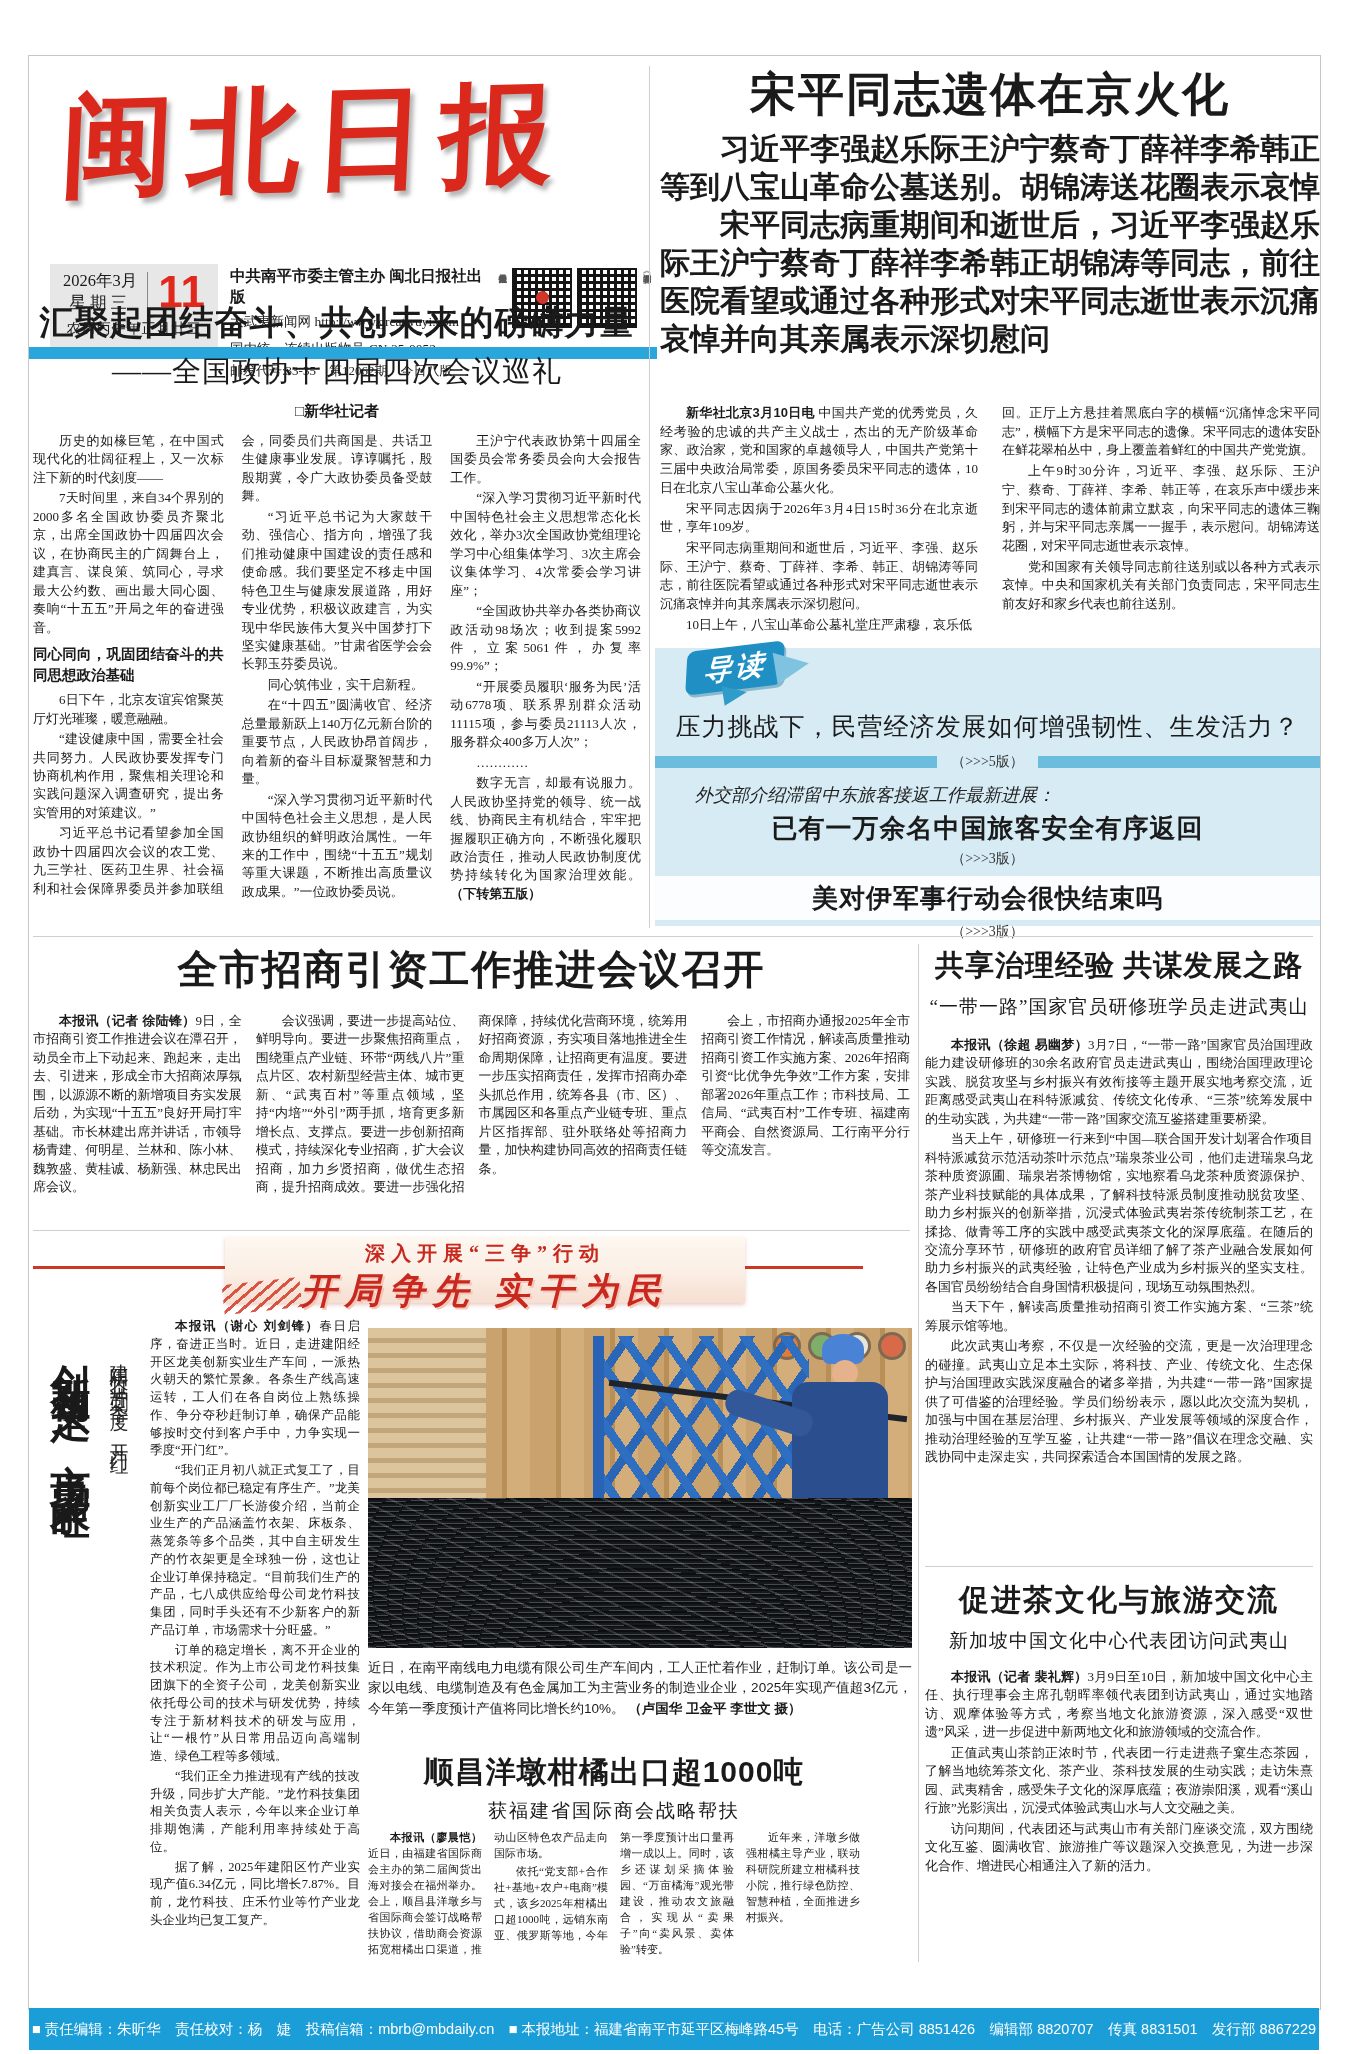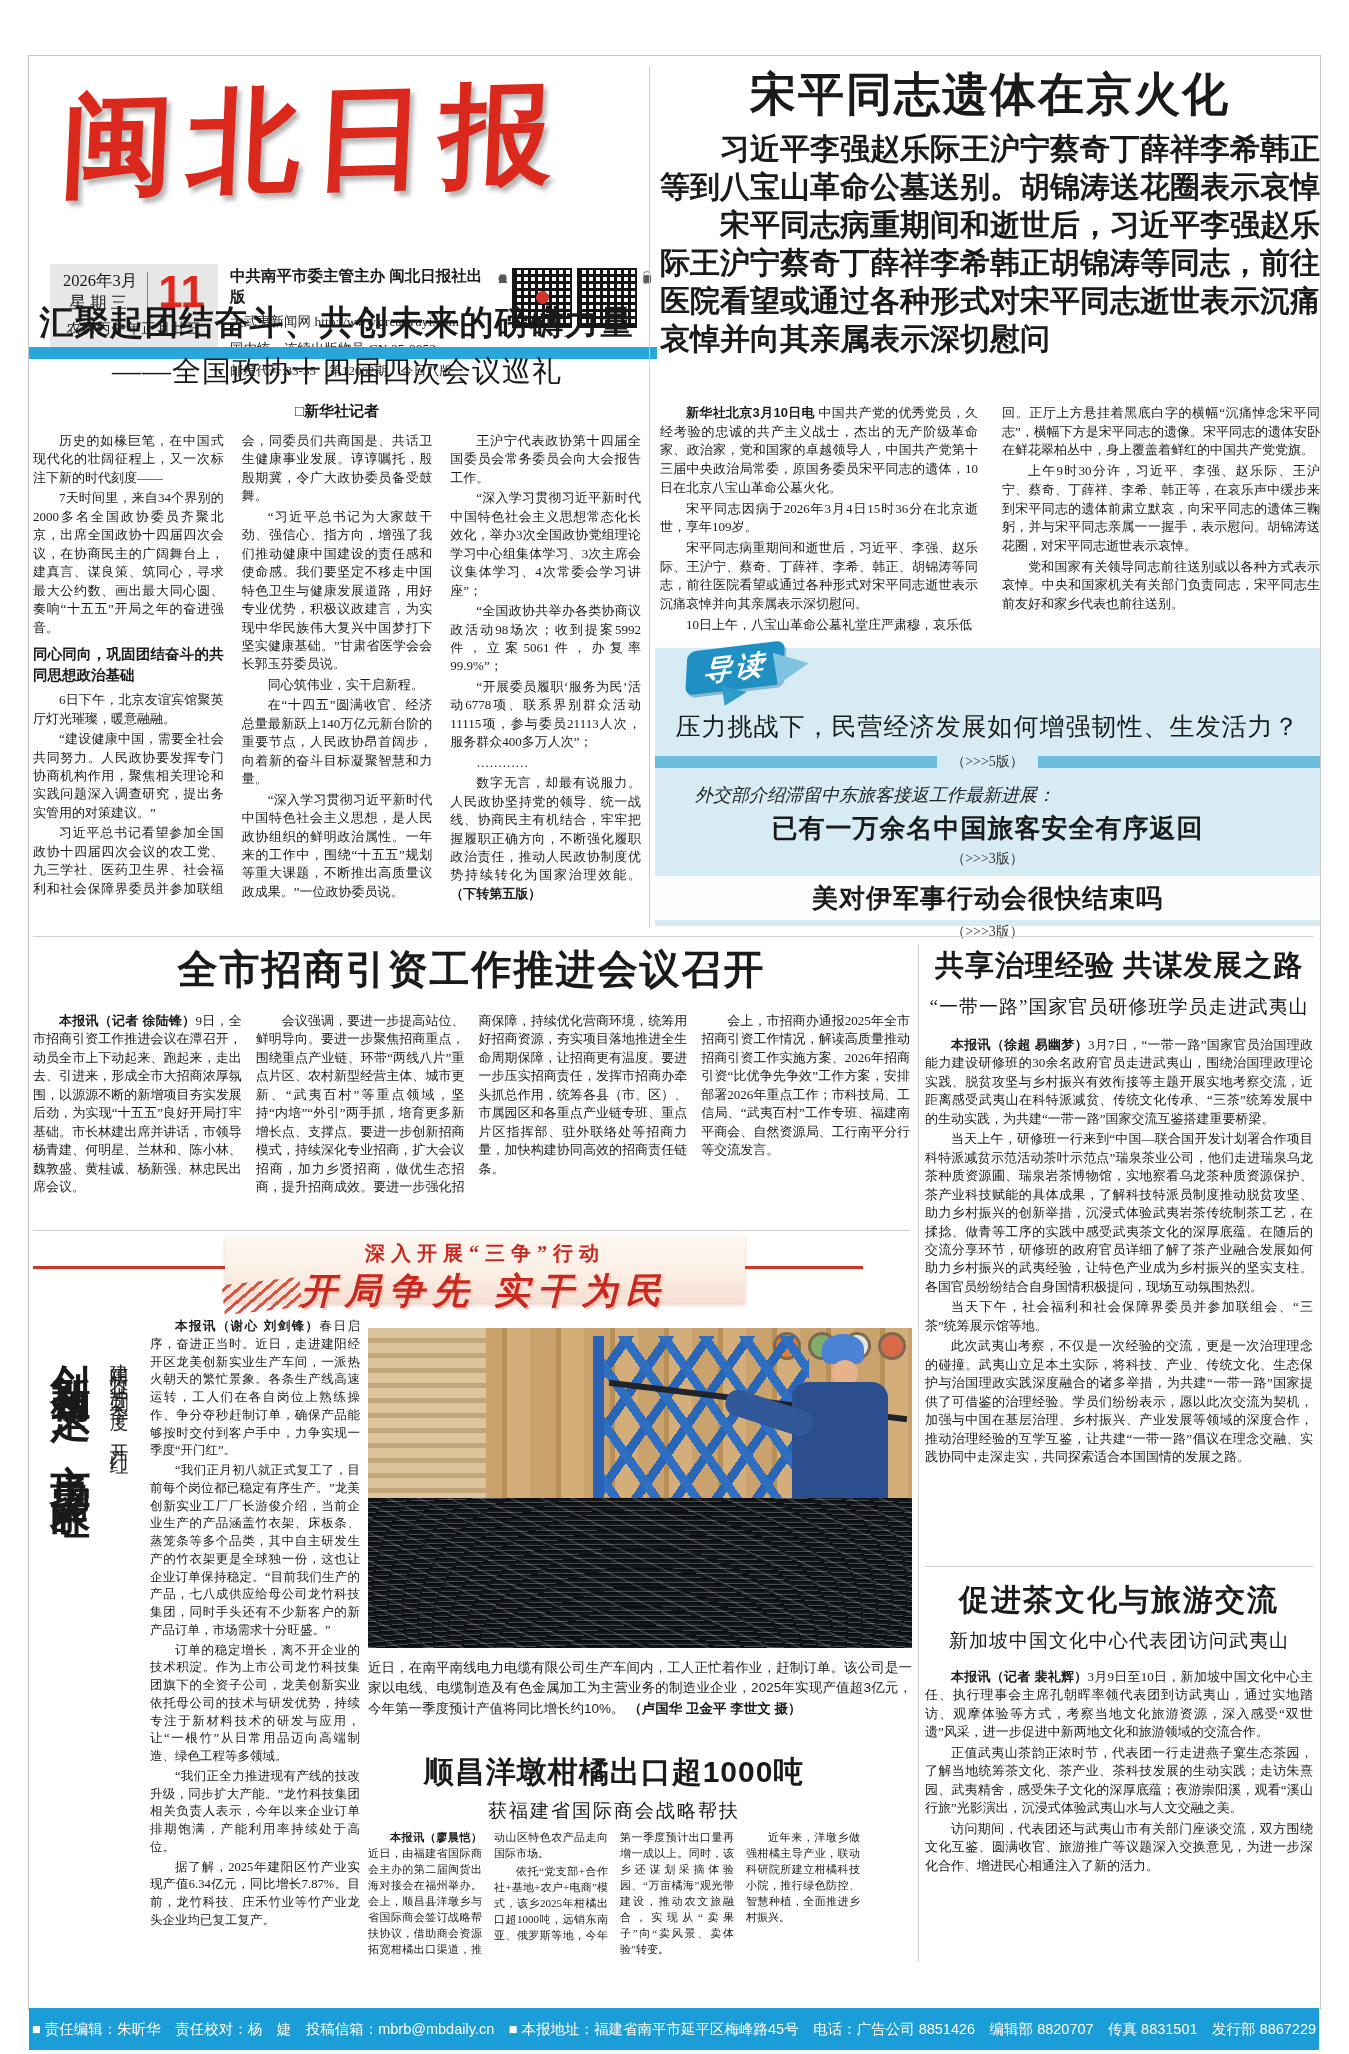--- a/index.html
+++ b/index.html
@@ -235,21 +235,21 @@
     <p><span class="lead">本报讯（记者 徐陆锋）</span><span>9日，全市招商引资工作推进会议在潭召开，动员全市上下动起来、跑起来，走出去、引进来，形成全市大招商浓厚氛围，以源源不断的新增项目夯实发展后劲，为实现“十五五”良好开局打牢基础。市长林建出席并讲话，市领导杨青建、何明星、兰林和、陈小林、魏敦盛、黄桂诚、杨新强、林忠民出席会议。</span></p>
     <p>会议强调，要进一步提高站位、鲜明导向。要进一步聚焦招商重点，围绕重点产业链、环带“两线八片”重点片区、农村新型经营主体、城市更新、“武夷百村”等重点领域，坚持“内培”“外引”两手抓，培育更多新增长点、支撑点。要进一步创新招商模式，持续深化专业招商，扩大会议招商，加力乡贤招商，做优生态招商，提升招商成效。要进一步强化招商保障，持续优化营商环境，统筹用好招商资源，夯实项目落地推进全生命周期保障，让招商更有温度。要进一步压实招商责任，发挥市招商办牵头抓总作用，统筹各县（市、区）、市属园区和各重点产业链专班、重点片区指挥部、驻外联络处等招商力量，加快构建协同高效的招商责任链条。</p>
     <p>会上，市招商办通报2025年全市招商引资工作情况，解读高质量推动招商引资工作实施方案、2026年招商引资“比优争先争效”工作方案，安排部署2026年重点工作；市科技局、工信局、“武夷百村”工作专班、福建南平商会、自然资源局、工行南平分行等交流发言。</p>
   </div>
 
   <div class="abs center gx-head" style="left:925px;top:946px;width:388px;">共享治理经验 共谋发展之路</div>
   <div class="abs center gx-sub" style="left:925px;top:994px;width:388px;">“一带一路”国家官员研修班学员走进武夷山</div>
   <div class="abs bodytext just" style="left:925px;top:1036px;width:388px;height:522px;">
     <p><span class="lead">本报讯（徐超 易幽梦）</span><span>3月7日，“一带一路”国家官员治国理政能力建设研修班的30余名政府官员走进武夷山，围绕治国理政理论实践、脱贫攻坚与乡村振兴有效衔接等主题开展实地考察交流，近距离感受武夷山在科特派减贫、传统文化传承、“三茶”统筹发展中的生动实践，为共建“一带一路”国家交流互鉴搭建重要桥梁。</span></p>
     <p>当天上午，研修班一行来到“中国—联合国开发计划署合作项目科特派减贫示范活动茶叶示范点”瑞泉茶业公司，他们走进瑞泉乌龙茶种质资源圃、瑞泉岩茶博物馆，实地察看乌龙茶种质资源保护、茶产业科技赋能的具体成果，了解科技特派员制度推动脱贫攻坚、助力乡村振兴的创新举措，沉浸式体验武夷岩茶传统制茶工艺，在揉捻、做青等工序的实践中感受武夷茶文化的深厚底蕴。在随后的交流分享环节，研修班的政府官员详细了解了茶产业融合发展如何助力乡村振兴的武夷经验，让特色产业成为乡村振兴的坚实支柱。各国官员纷纷结合自身国情积极提问，现场互动氛围热烈。</p>
-    <p>当天下午，社会福利和社会保障界委员并参加联组会、“三茶”统筹展示馆等地。</p>
+    <p>当天下午，解读高质量推动招商引资工作实施方案、“三茶”统筹展示馆等地。</p>
     <p>此次武夷山考察，不仅是一次经验的交流，更是一次治理理念的碰撞。武夷山立足本土实际，将科技、产业、传统文化、生态保护与治国理政实践深度融合的诸多举措，为共建“一带一路”国家提供了可借鉴的治理经验。学员们纷纷表示，愿以此次交流为契机，加强与中国在基层治理、乡村振兴、产业发展等领域的深度合作，推动治理经验的互学互鉴，让共建“一带一路”倡议在理念交融、实践协同中走深走实，共同探索适合本国国情的发展之路。</p>
   </div>
 
   <div class="abs redline" style="left:33px;top:1266px;width:830px;height:3px;"></div>
   <div class="abs banner center" style="left:225px;top:1237px;width:520px;height:66px;">
     <div class="bn1" style="margin-top:3px;">深入开展“三争”行动</div>
     <div class="bn2">开局争先  实干为民</div>
     <div class="bn-deco"></div>
   </div>
 

